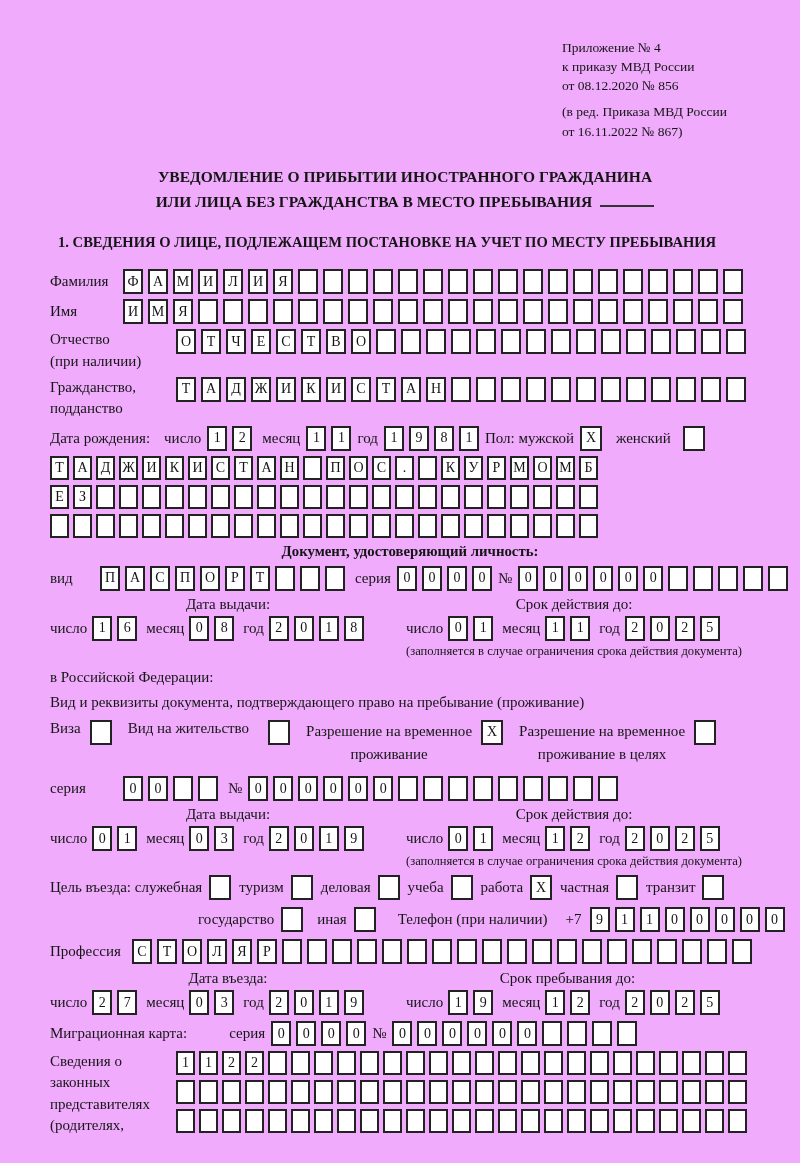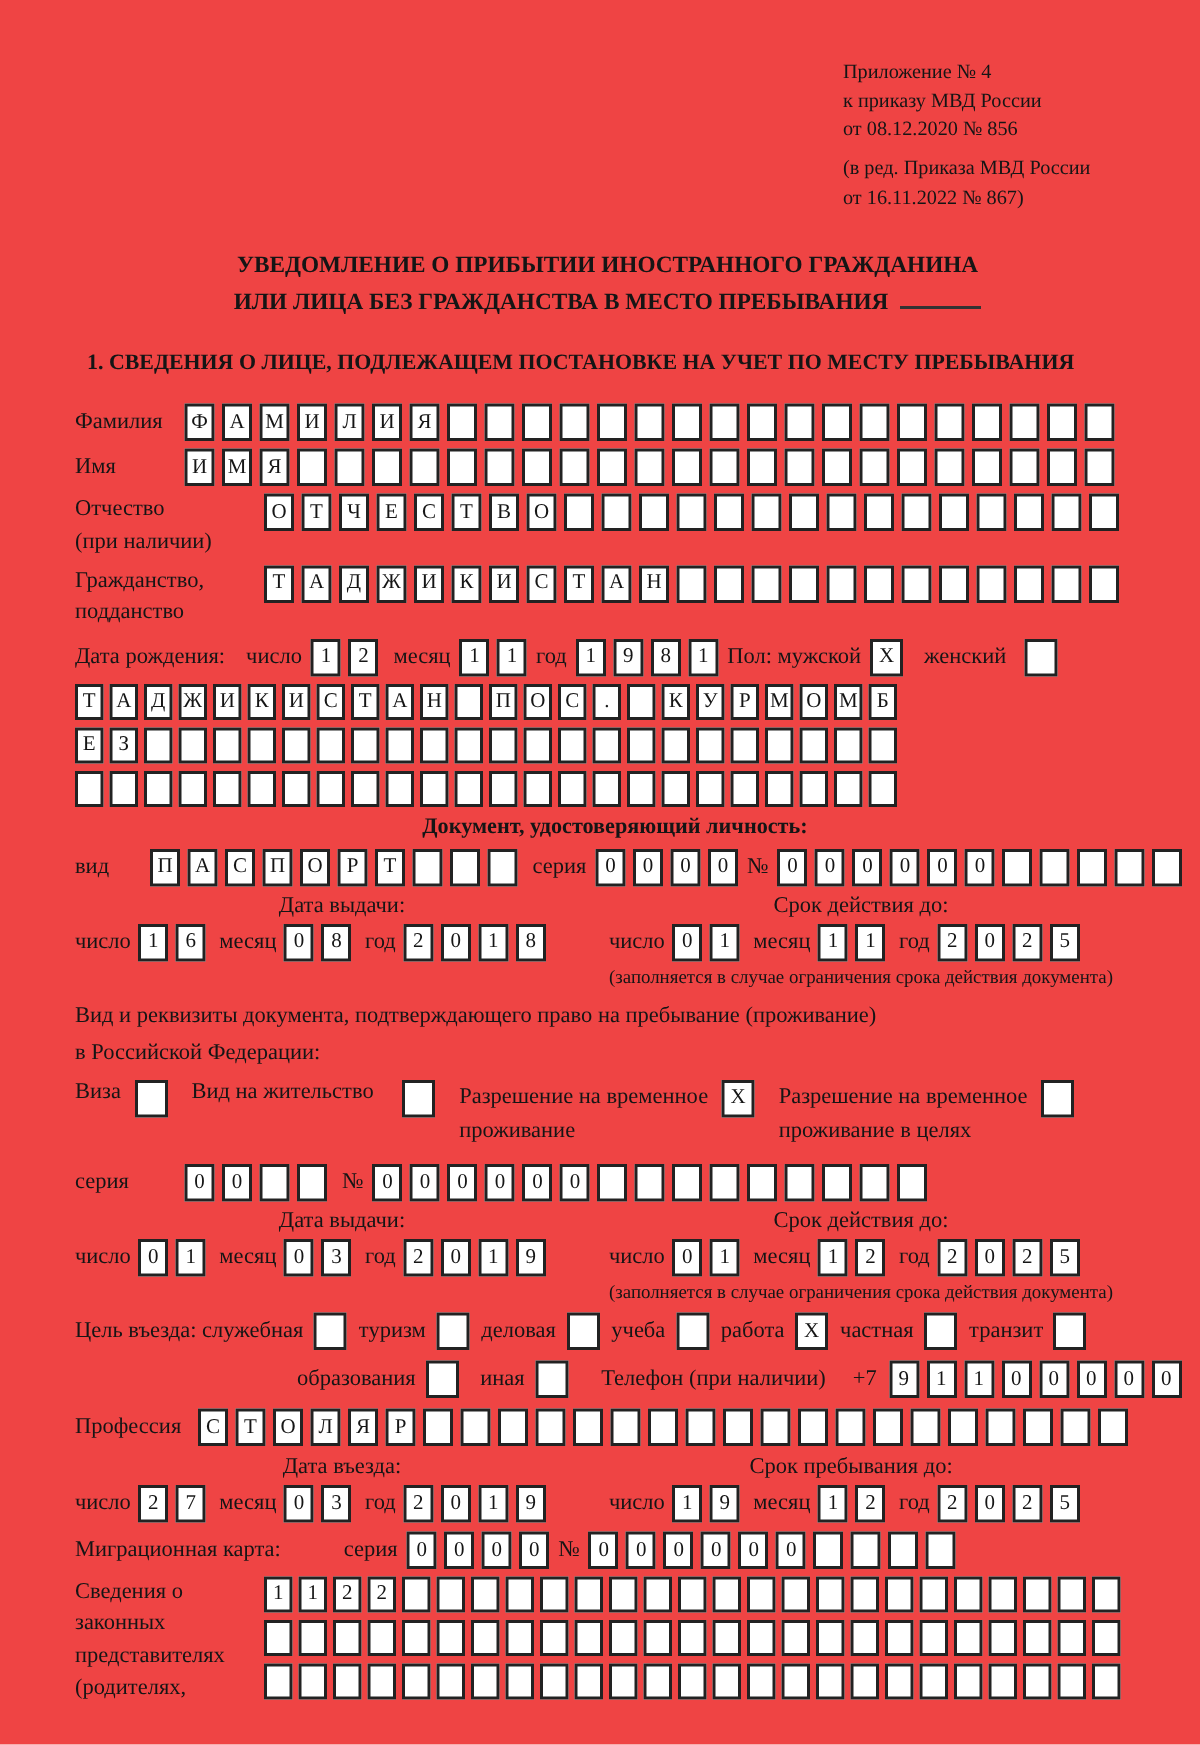--- a/index.html
+++ b/index.html
@@ -1,18 +1,18 @@
 <!DOCTYPE html>
 <html><head>
 <meta charset="utf-8">
 <style>
   html,body { margin:0; padding:0; background:#fff; }
   .page {
     width:800px; height:1163px; box-sizing:border-box; overflow:hidden;
-    background:#ef4444; color:#151515;
+    background:#f0abfc; color:#151515;
     font-family:"Liberation Serif","DejaVu Serif",serif;
     padding:38px 10px 14px 50px; position:relative;
   }
   .ref-block { margin-left:512px; font-size:13.5px; line-height:1.42; }
   .ref-note { margin-top:7px; }
   .forma { text-align:right; font-weight:bold; font-size:15px; margin:16px 28px 0 0; letter-spacing:.5px; }
   .title { text-align:center; font-weight:bold; font-size:15.5px; line-height:1.6; margin:24px 0 0 -30px; }
   .blank { display:inline-block; width:54px; height:14px; border-bottom:2px solid #333; margin-left:8px; }
   .sec-heading { font-weight:bold; font-size:14.6px; margin:20px 0 18px 8px; }
 
@@ -43,21 +43,21 @@
   .date-head { text-align:center; font-size:15px; margin-bottom:3px; }
   .date-note { font-size:12.6px; margin-top:3px; white-space:nowrap; }
   .daterow { display:flex; align-items:center; }
   .daterow .lbl { margin-right:5px; }
   .daterow .boxes { margin-right:9px; }
 
   .intro { font-size:15px; line-height:1.7; margin:4px 0 2px; }
   .perm-row { display:flex; align-items:flex-start; margin:4px 0 10px; }
   .perm-item { display:flex; align-items:flex-start; gap:9px; margin-right:16px; }
   .perm-item.topalign { align-items:flex-start; }
-  .perm-multi { display:flex; flex-direction:column; font-size:15px; line-height:1.55; }
+  .perm-multi { display:flex; flex-direction:column; text-align:center; font-size:15px; line-height:1.55; }
 
   .purpose-row { display:flex; align-items:center; gap:8px; margin-bottom:7px; }
   .purpose-row .pair { display:flex; align-items:center; gap:7px; }
   .indent150 { margin-left:148px; }
 </style>
 </head>
 <body>
 
 <div class="page">
 
@@ -396,22 +396,22 @@
             <span class="cell">0</span>
             <span class="cell">2</span>
             <span class="cell">5</span>
           </span>
       </div>
       <div class="date-note">(заполняется в случае ограничения срока действия документа)</div>
     </div>
   </div>
 
   <div class="intro">
+    <div>в Российской Федерации:</div>
     <div>Вид и реквизиты документа, подтверждающего право на пребывание (проживание)</div>
-    <div>в Российской Федерации:</div>
   </div>
 
   <div class="perm-row">
     <span class="perm-item">
       <span class="lbl">Виза</span>
       <span class="boxes cb">
           <span class="cell"></span>
         </span>
     </span>
     <span class="perm-item">
@@ -556,21 +556,21 @@
     <span class="pair">
       <span class="lbl">транзит</span>
       <span class="boxes cb">
           <span class="cell"></span>
         </span>
     </span>
   </div>
 
   <div class="purpose-row indent150">
     <span class="pair">
-      <span class="lbl">образования</span>
+      <span class="lbl">государство</span>
       <span class="boxes cb">
           <span class="cell"></span>
         </span>
     </span>
     <span class="pair ml6">
       <span class="lbl">иная</span>
       <span class="boxes cb">
           <span class="cell"></span>
         </span>
     </span>

